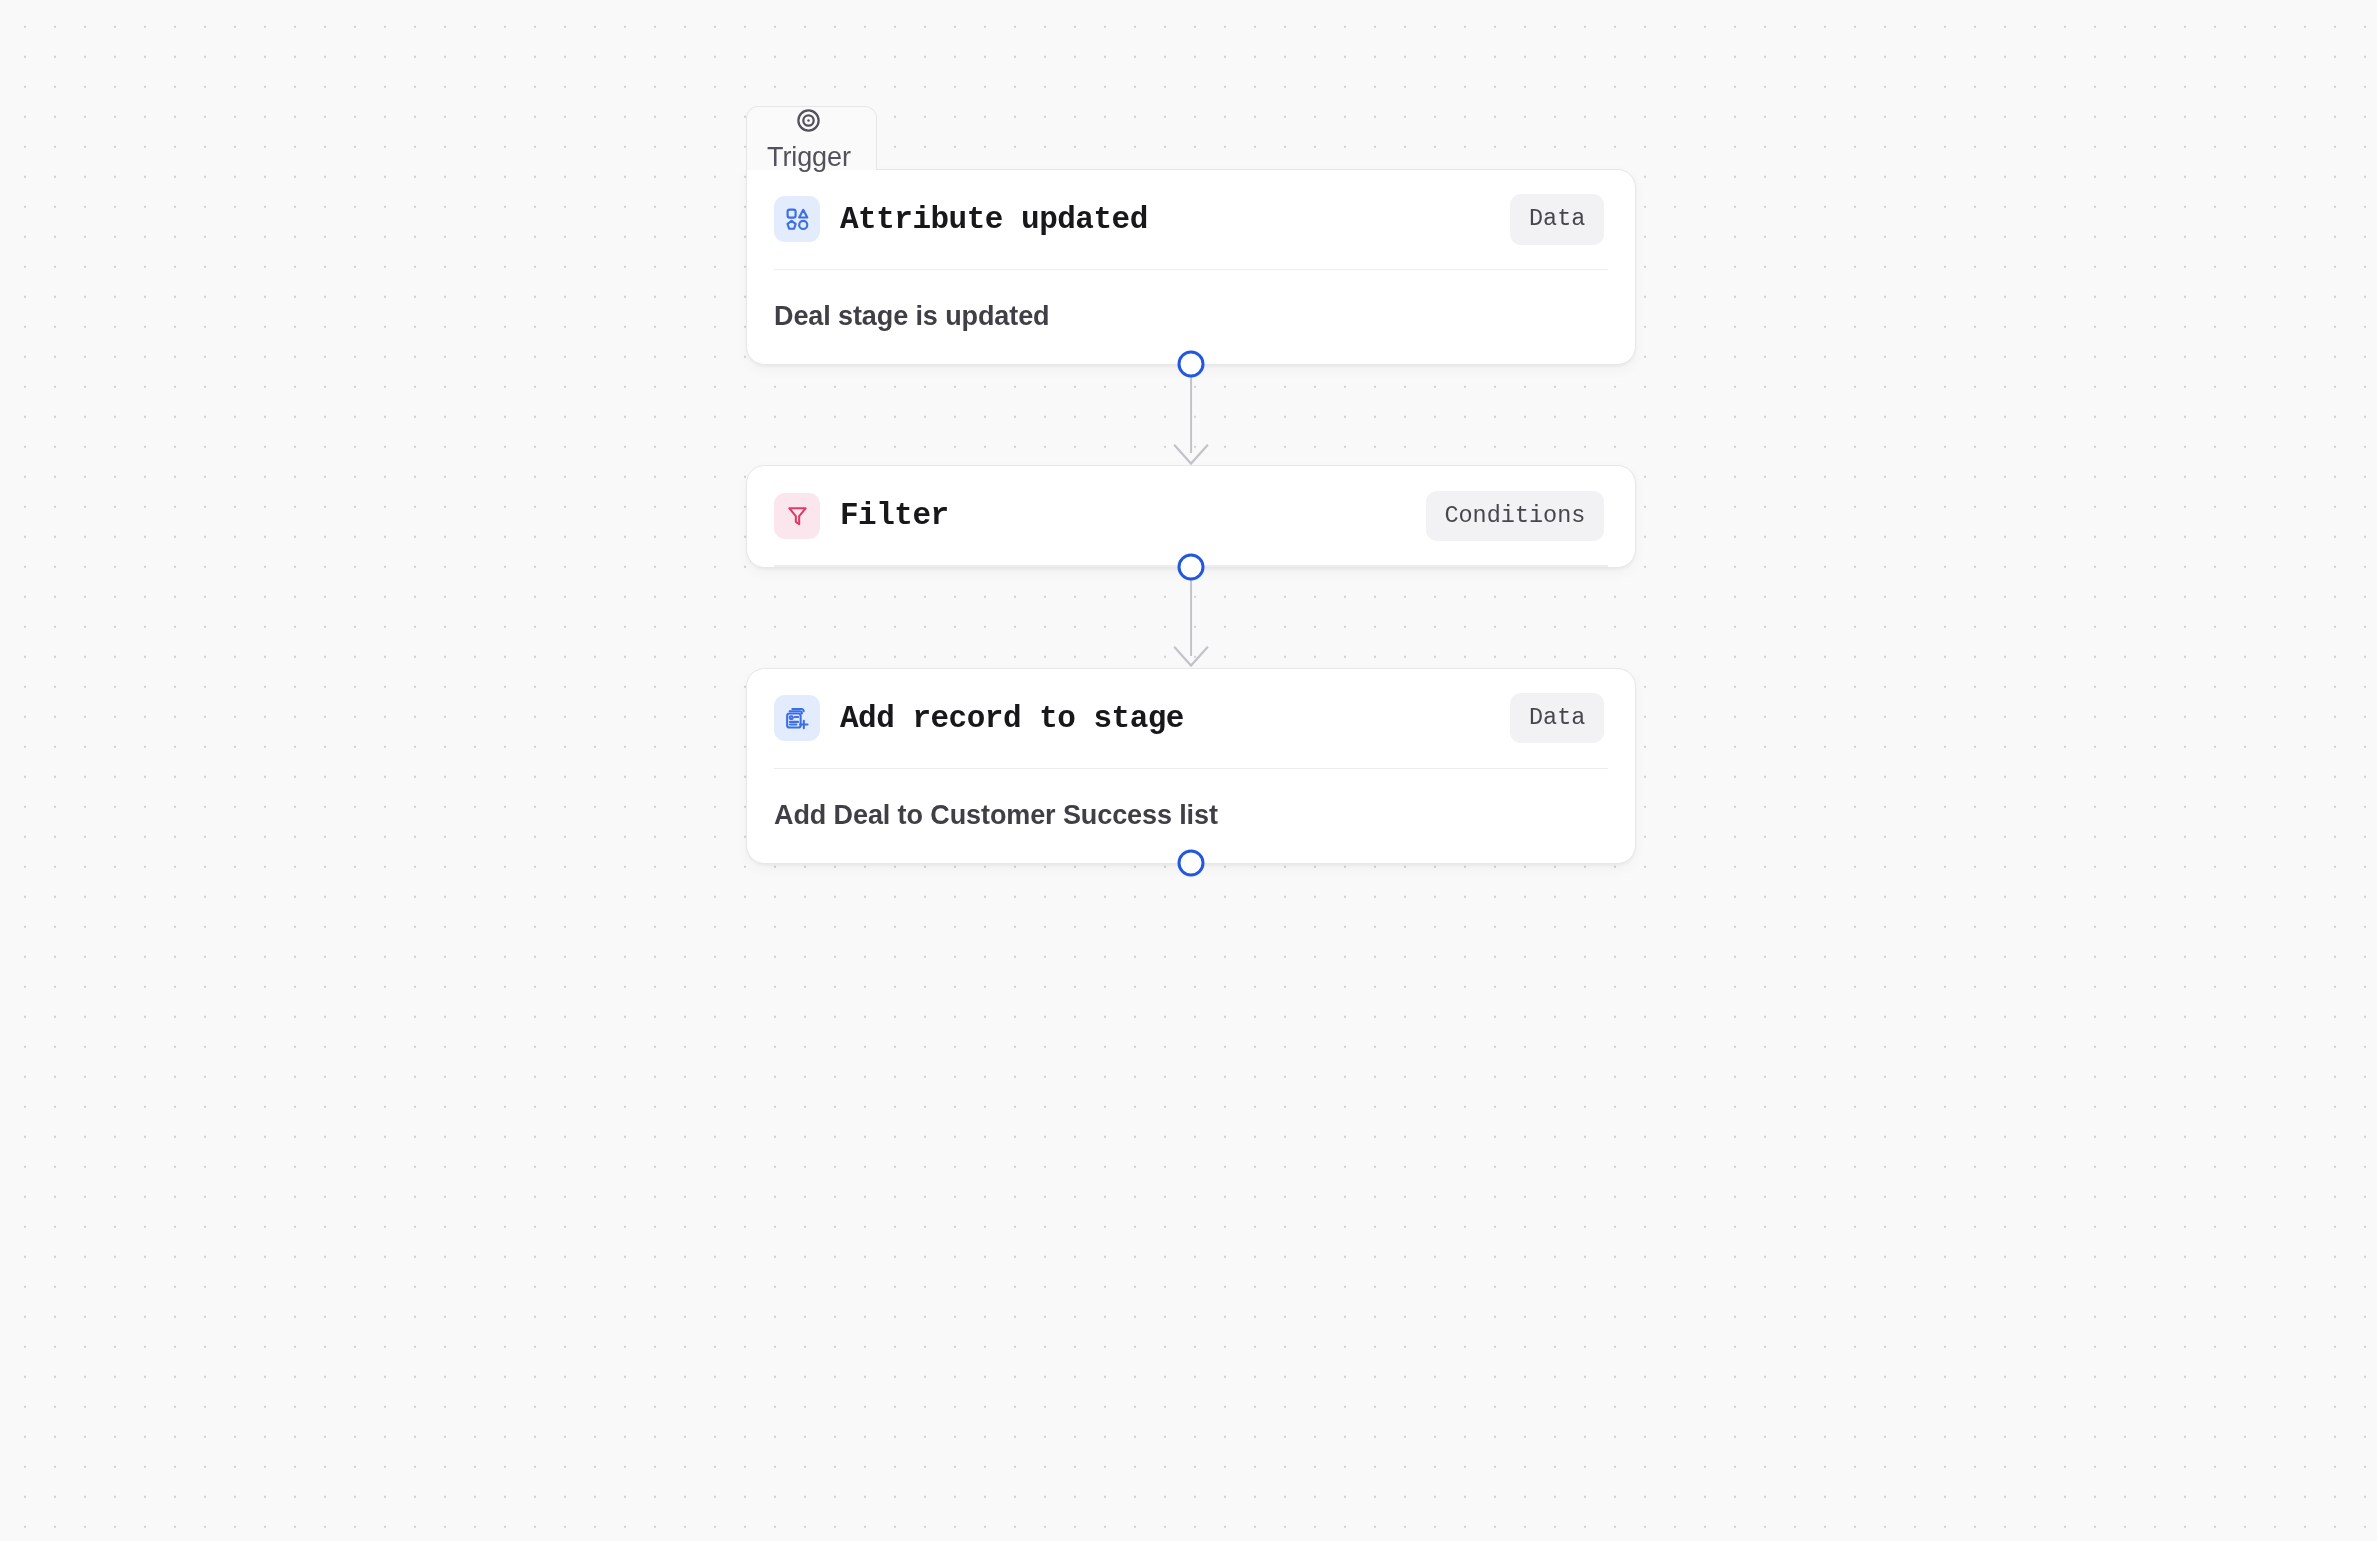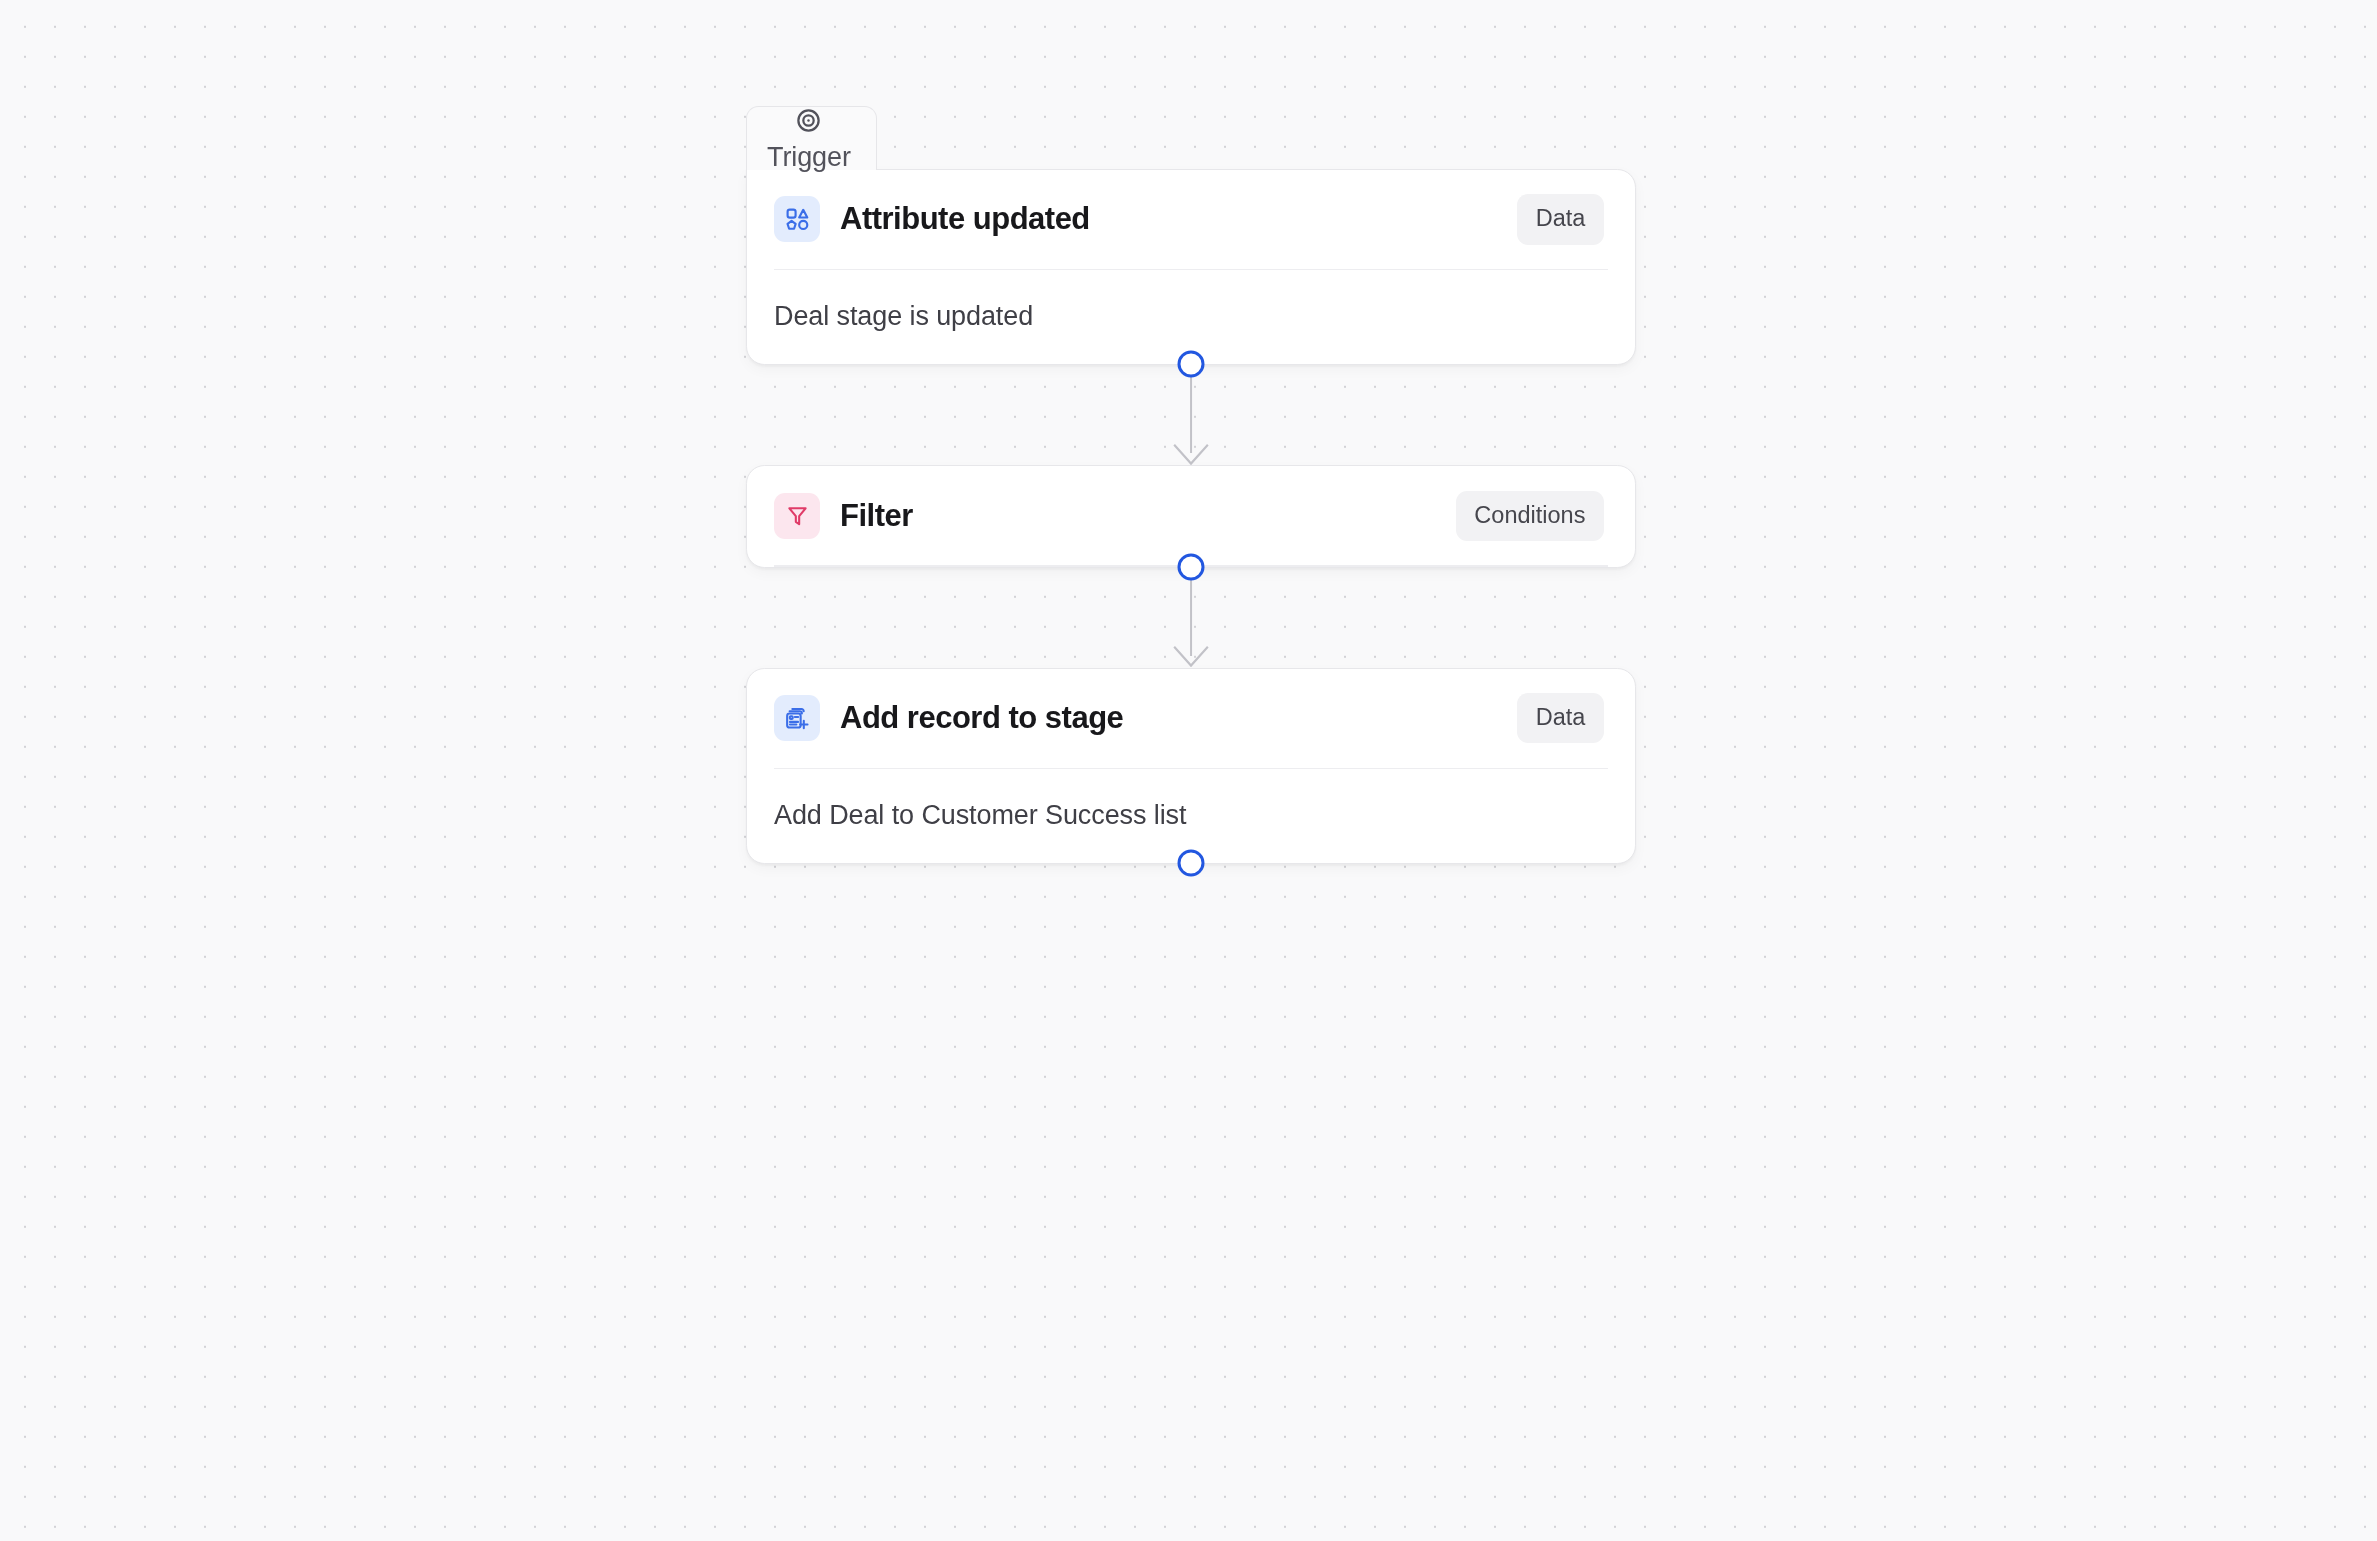--- a/index.html
+++ b/index.html
@@ -79,20 +79,21 @@
     border-top-left-radius: 0;
     margin-top: -1.2px;
   }
 
   .node-header {
     display: flex;
     align-items: center;
     height: 99px;
     padding: 0 31px 0 27px;
     box-sizing: border-box;
+    font-family: Liberation Mono, monospace;
   }
   .node-icon {
     width: 46px;
     height: 46px;
     border-radius: 11px;
     display: flex;
     align-items: center;
     justify-content: center;
     flex: none;
   }
@@ -126,20 +127,21 @@
     margin: 0 27px;
   }
 
   .node-body {
     padding: 30px 27px 32px;
     font-size: 27px;
     line-height: 1.2;
     color: #3f3f46;
     letter-spacing: -0.1px;
     white-space: nowrap;
+    font-weight: bold;
   }
 
   
   .port {
     position: absolute;
     left: 50%;
     bottom: 0;
     transform: translate(-50%, 50%);
     width: 27px;
     height: 27px;

